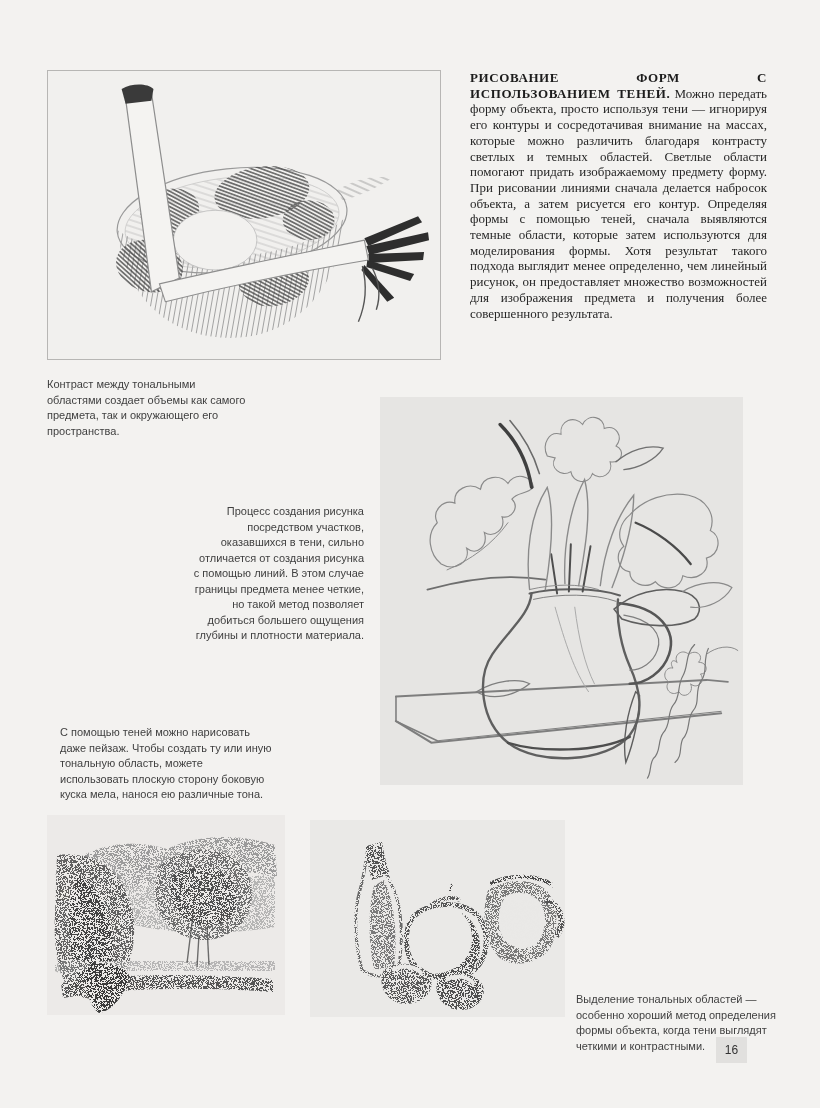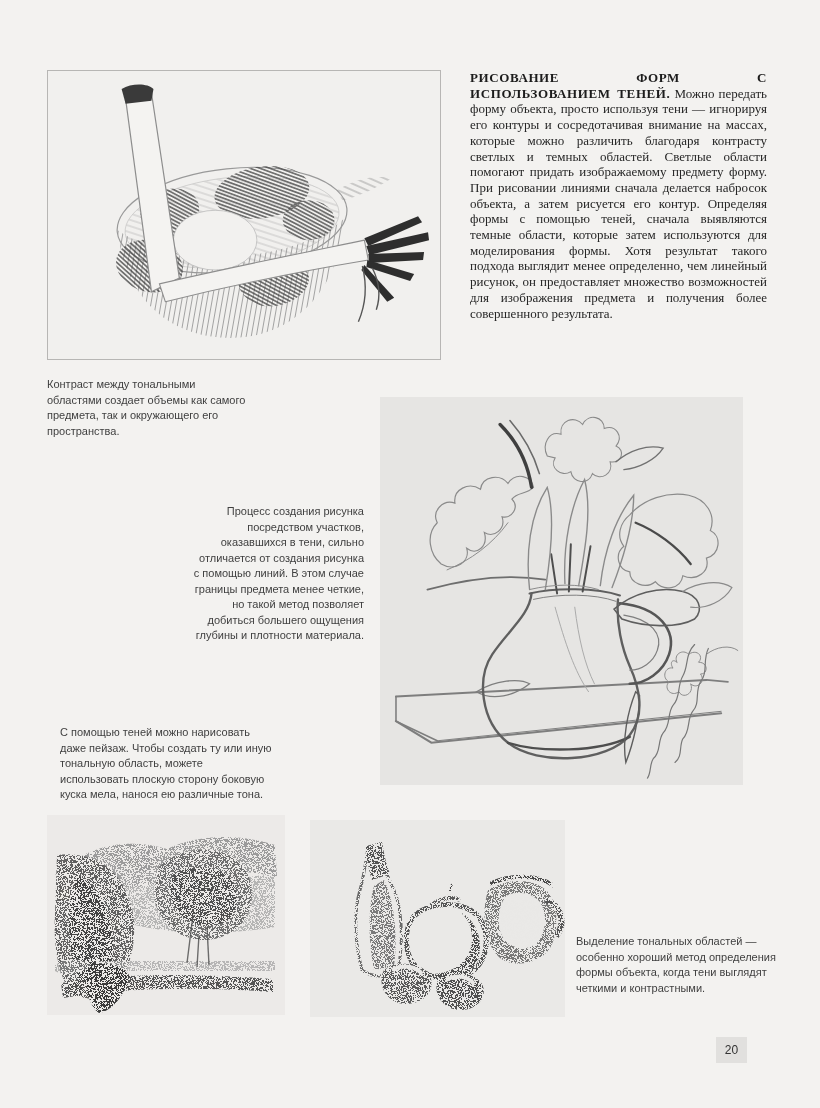--- a/index.html
+++ b/index.html
@@ -32,21 +32,21 @@
   .article p{margin:8px;}
   .article strong{letter-spacing:0.6px;word-spacing:2px;color:#1c1c1c;}
 
   .caption{
     position:absolute;
     font-size:11px;line-height:15.5px;color:#3f3f3f;
   }
   .caption-bowl{left:47px;top:377px;width:205px;}
   .caption-pitcher{left:192px;top:504px;width:172px;text-align:right;}
   .caption-landscape{left:60px;top:719px;width:212px;margin-top:6px;}
-  .caption-stilllife{left:576px;top:934px;width:205px;}
+  .caption-stilllife{left:576px;top:992px;width:205px;}
 
   .page-number{
     position:absolute;left:716px;top:1037px;width:31px;height:26px;
     background:#e1e0de;color:#333;
     display:flex;align-items:center;justify-content:center;
     font-size:12px;
   }
 </style>
 </head>
 <body>
@@ -208,15 +208,15 @@
         <path d="M74,150 C88,140 112,142 120,156 C126,170 114,184 96,184 C78,184 66,166 74,150 Z" fill="#5a5a5a"></path>
         <path d="M82,150 C92,144 106,146 112,154" stroke="#e9e8e6" stroke-width="4" fill="none"></path>
         <path d="M128,160 C142,150 164,152 172,164 C178,176 168,190 150,190 C134,190 122,174 128,160 Z" fill="#4f4f4f"></path>
         <path d="M136,160 C146,154 158,156 164,164" stroke="#eae9e7" stroke-width="4" fill="none"></path>
       </g>
     </svg>
   </figure>
 
   <div class="caption caption-stilllife">Выделение тональных областей — особенно хороший метод определения формы объекта, когда тени выглядят четкими и контрастными.</div>
 
-  <div class="page-number">20</div>
+  <div class="page-number">16</div>
 
 </div>
 
 </body></html>

